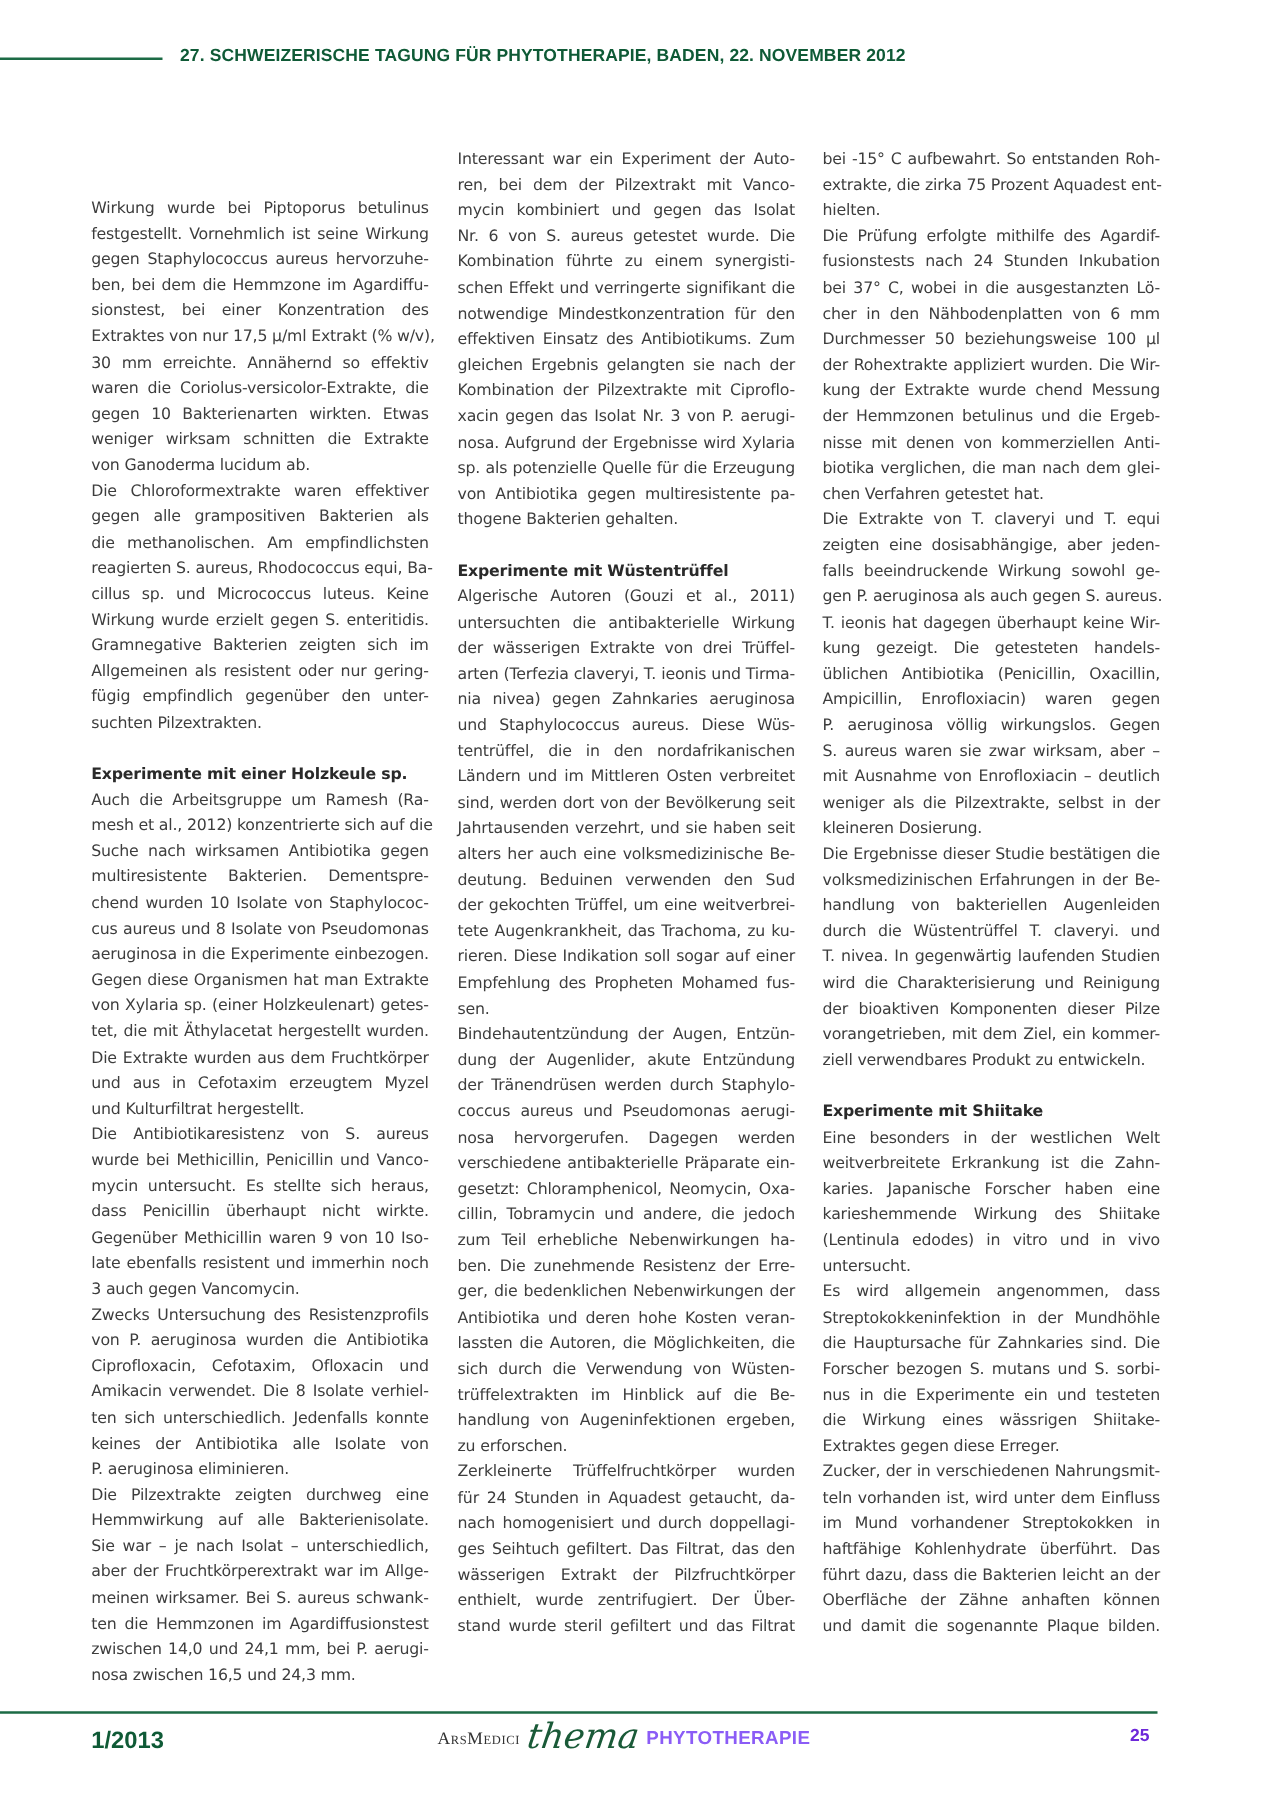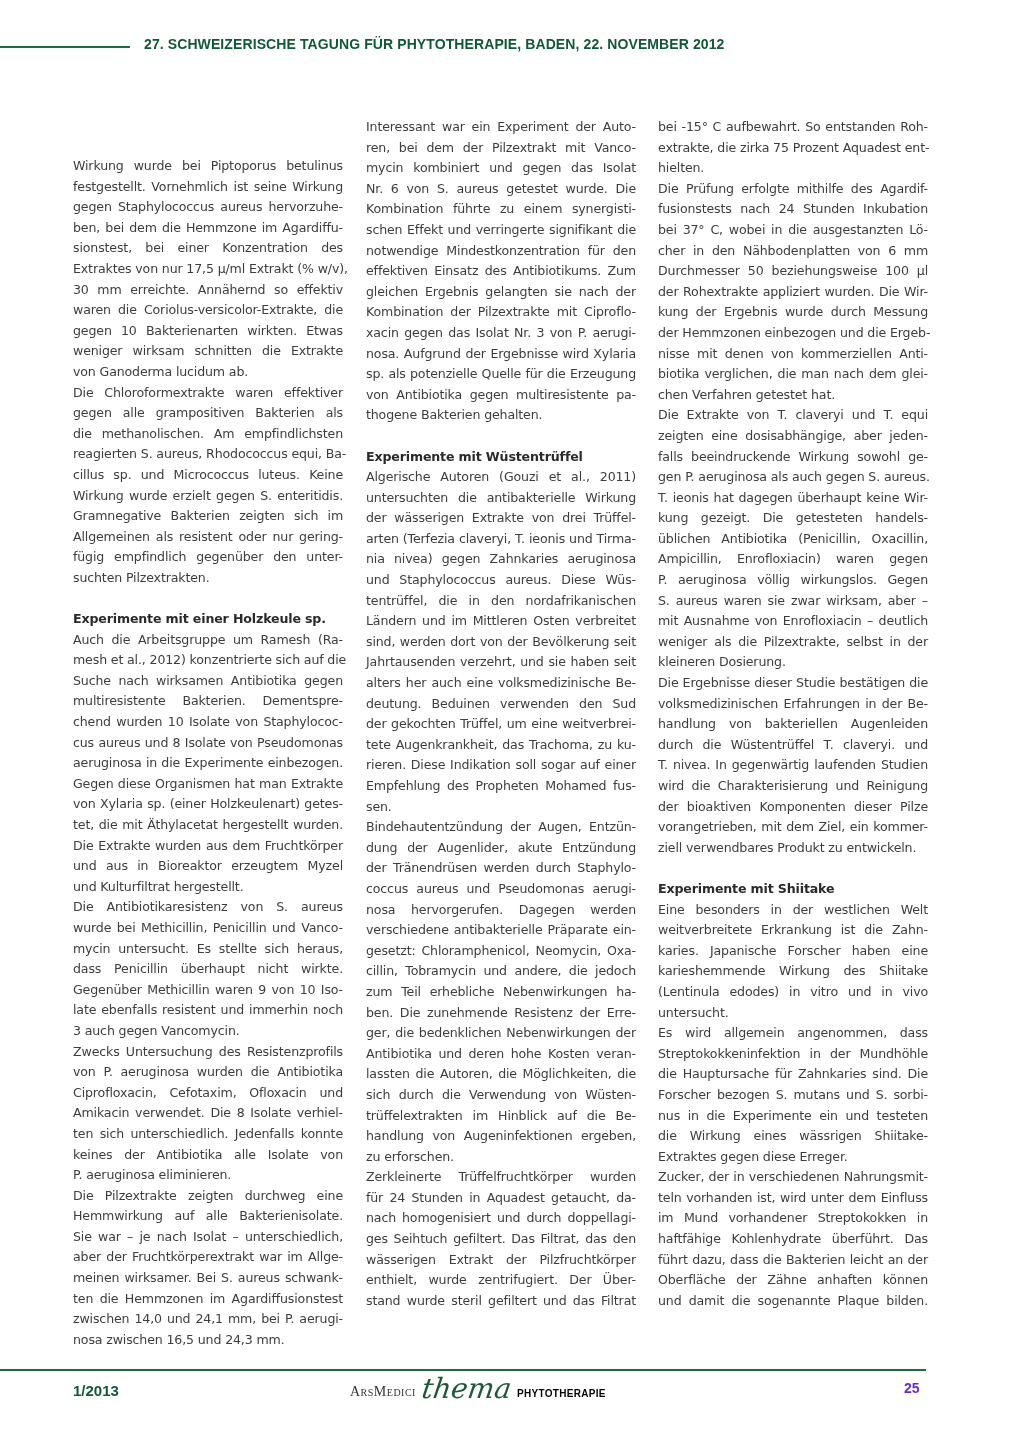--- a/index.html
+++ b/index.html
@@ -12,27 +12,27 @@
   .col1 { left: 73px; margin-top: 39px; }
   .col2 { left: 366px; }
   .col3 { left: 658px; }
   .line { display: block; height: 20.6px; line-height: 20.6px; font-size: 12.6px; white-space: nowrap;
           text-align: justify; text-align-last: justify; color: #3d3d3d; letter-spacing: -0.15px; }
   .line.last { text-align-last: left; }
   .line.head { font-weight: bold; color: #2a2a2a; text-align-last: left; }
   .line.blank { height: 20.6px; }
   .footer-rule { position: absolute; left: 0; top: 1369px; width: 926px; height: 2px; background: #1c6b45; }
   .footer-issue { position: absolute; left: 73px; top: 1382px; font-family: "Liberation Sans", sans-serif;
-                  font-weight: bold; font-size: 15px; color: #0f5a36; }
+                  font-weight: bold; font-size: 19px; color: #0f5a36; }
   .footer-page { position: absolute; left: 904px; top: 1380px; font-family: "Liberation Sans", sans-serif;
                  font-weight: bold; font-size: 14px; color: #6d28d9; }
   .footer-logo { position: absolute; left: 350px; top: 1374px; display: flex; align-items: flex-end; white-space: nowrap; }
   .logo-ars { font-family: "Liberation Serif", serif; font-size: 14px; color: #333; letter-spacing: 0.5px; margin-right: 6px; padding-bottom: 4px; font-variant: small-caps; }
   .logo-thema { font-family: "DejaVu Serif", serif; font-style: italic; font-size: 28px; color: #1a5a38; transform: skewX(-8deg); margin-right: 6px; line-height: 30px; }
-  .logo-section { font-family: "Liberation Sans", sans-serif; font-weight: bold; font-size: 10px; color: #000000; padding-bottom: 5px; letter-spacing: 0.3px; }
+  .logo-section { font-family: "Liberation Sans", sans-serif; font-weight: bold; font-size: 15px; color: #8b5cf6; padding-bottom: 5px; letter-spacing: 0.3px; }
 </style>
 </head>
 <body>
 
 <div class="header-rule"></div>
 <div class="header-title">27. SCHWEIZERISCHE TAGUNG FÜR PHYTOTHERAPIE, BADEN, 22. NOVEMBER 2012</div>
 
 <div class="col col1">
     <span class="line">Wirkung wurde bei Piptoporus betulinus</span>
     <span class="line">festgestellt. Vornehmlich ist seine Wirkung</span>
@@ -61,21 +61,21 @@
     <span class="line">mesh et al., 2012) konzentrierte sich auf die</span>
     <span class="line">Suche nach wirksamen Antibiotika gegen</span>
     <span class="line">multiresistente Bakterien. Dementspre-</span>
     <span class="line">chend wurden 10 Isolate von Staphylococ-</span>
     <span class="line">cus aureus und 8 Isolate von Pseudomonas</span>
     <span class="line">aeruginosa in die Experimente einbezogen.</span>
     <span class="line">Gegen diese Organismen hat man Extrakte</span>
     <span class="line">von Xylaria sp. (einer Holzkeulenart) getes-</span>
     <span class="line">tet, die mit Äthylacetat hergestellt wurden.</span>
     <span class="line">Die Extrakte wurden aus dem Fruchtkörper</span>
-    <span class="line">und aus in Bioreaktor erzeugtem Myzel</span>
+    <span class="line">und aus in Cefotaxim erzeugtem Myzel</span>
     <span class="line last">und Kulturfiltrat hergestellt.</span>
     <span class="line">Die Antibiotikaresistenz von S. aureus</span>
     <span class="line">wurde bei Methicillin, Penicillin und Vanco-</span>
     <span class="line">mycin untersucht. Es stellte sich heraus,</span>
     <span class="line">dass Penicillin überhaupt nicht wirkte.</span>
     <span class="line">Gegenüber Methicillin waren 9 von 10 Iso-</span>
     <span class="line">late ebenfalls resistent und immerhin noch</span>
     <span class="line last">3 auch gegen Vancomycin.</span>
     <span class="line">Zwecks Untersuchung des Resistenzprofils</span>
     <span class="line">von P. aeruginosa wurden die Antibiotika</span>
@@ -156,22 +156,22 @@
 <div class="col col3">
     <span class="line">bei -15° C aufbewahrt. So entstanden Roh-</span>
     <span class="line">extrakte, die zirka 75 Prozent Aquadest ent-</span>
     <span class="line last">hielten.</span>
     <span class="line">Die Prüfung erfolgte mithilfe des Agardif-</span>
     <span class="line">fusionstests nach 24 Stunden Inkubation</span>
     <span class="line">bei 37° C, wobei in die ausgestanzten Lö-</span>
     <span class="line">cher in den Nähbodenplatten von 6 mm</span>
     <span class="line">Durchmesser 50 beziehungsweise 100 µl</span>
     <span class="line">der Rohextrakte appliziert wurden. Die Wir-</span>
-    <span class="line">kung der Ergebnis wurde durch Messung</span>
-    <span class="line">der Hemmzonen einbezogen und die Ergeb-</span>
+    <span class="line">kung der Extrakte wurde chend Messung</span>
+    <span class="line">der Hemmzonen betulinus und die Ergeb-</span>
     <span class="line">nisse mit denen von kommerziellen Anti-</span>
     <span class="line">biotika verglichen, die man nach dem glei-</span>
     <span class="line last">chen Verfahren getestet hat.</span>
     <span class="line">Die Extrakte von T. claveryi und T. equi</span>
     <span class="line">zeigten eine dosisabhängige, aber jeden-</span>
     <span class="line">falls beeindruckende Wirkung sowohl ge-</span>
     <span class="line">gen P. aeruginosa als auch gegen S. aureus.</span>
     <span class="line">T. ieonis hat dagegen überhaupt keine Wir-</span>
     <span class="line">kung gezeigt. Die getesteten handels-</span>
     <span class="line">üblichen Antibiotika (Penicillin, Oxacillin,</span>

